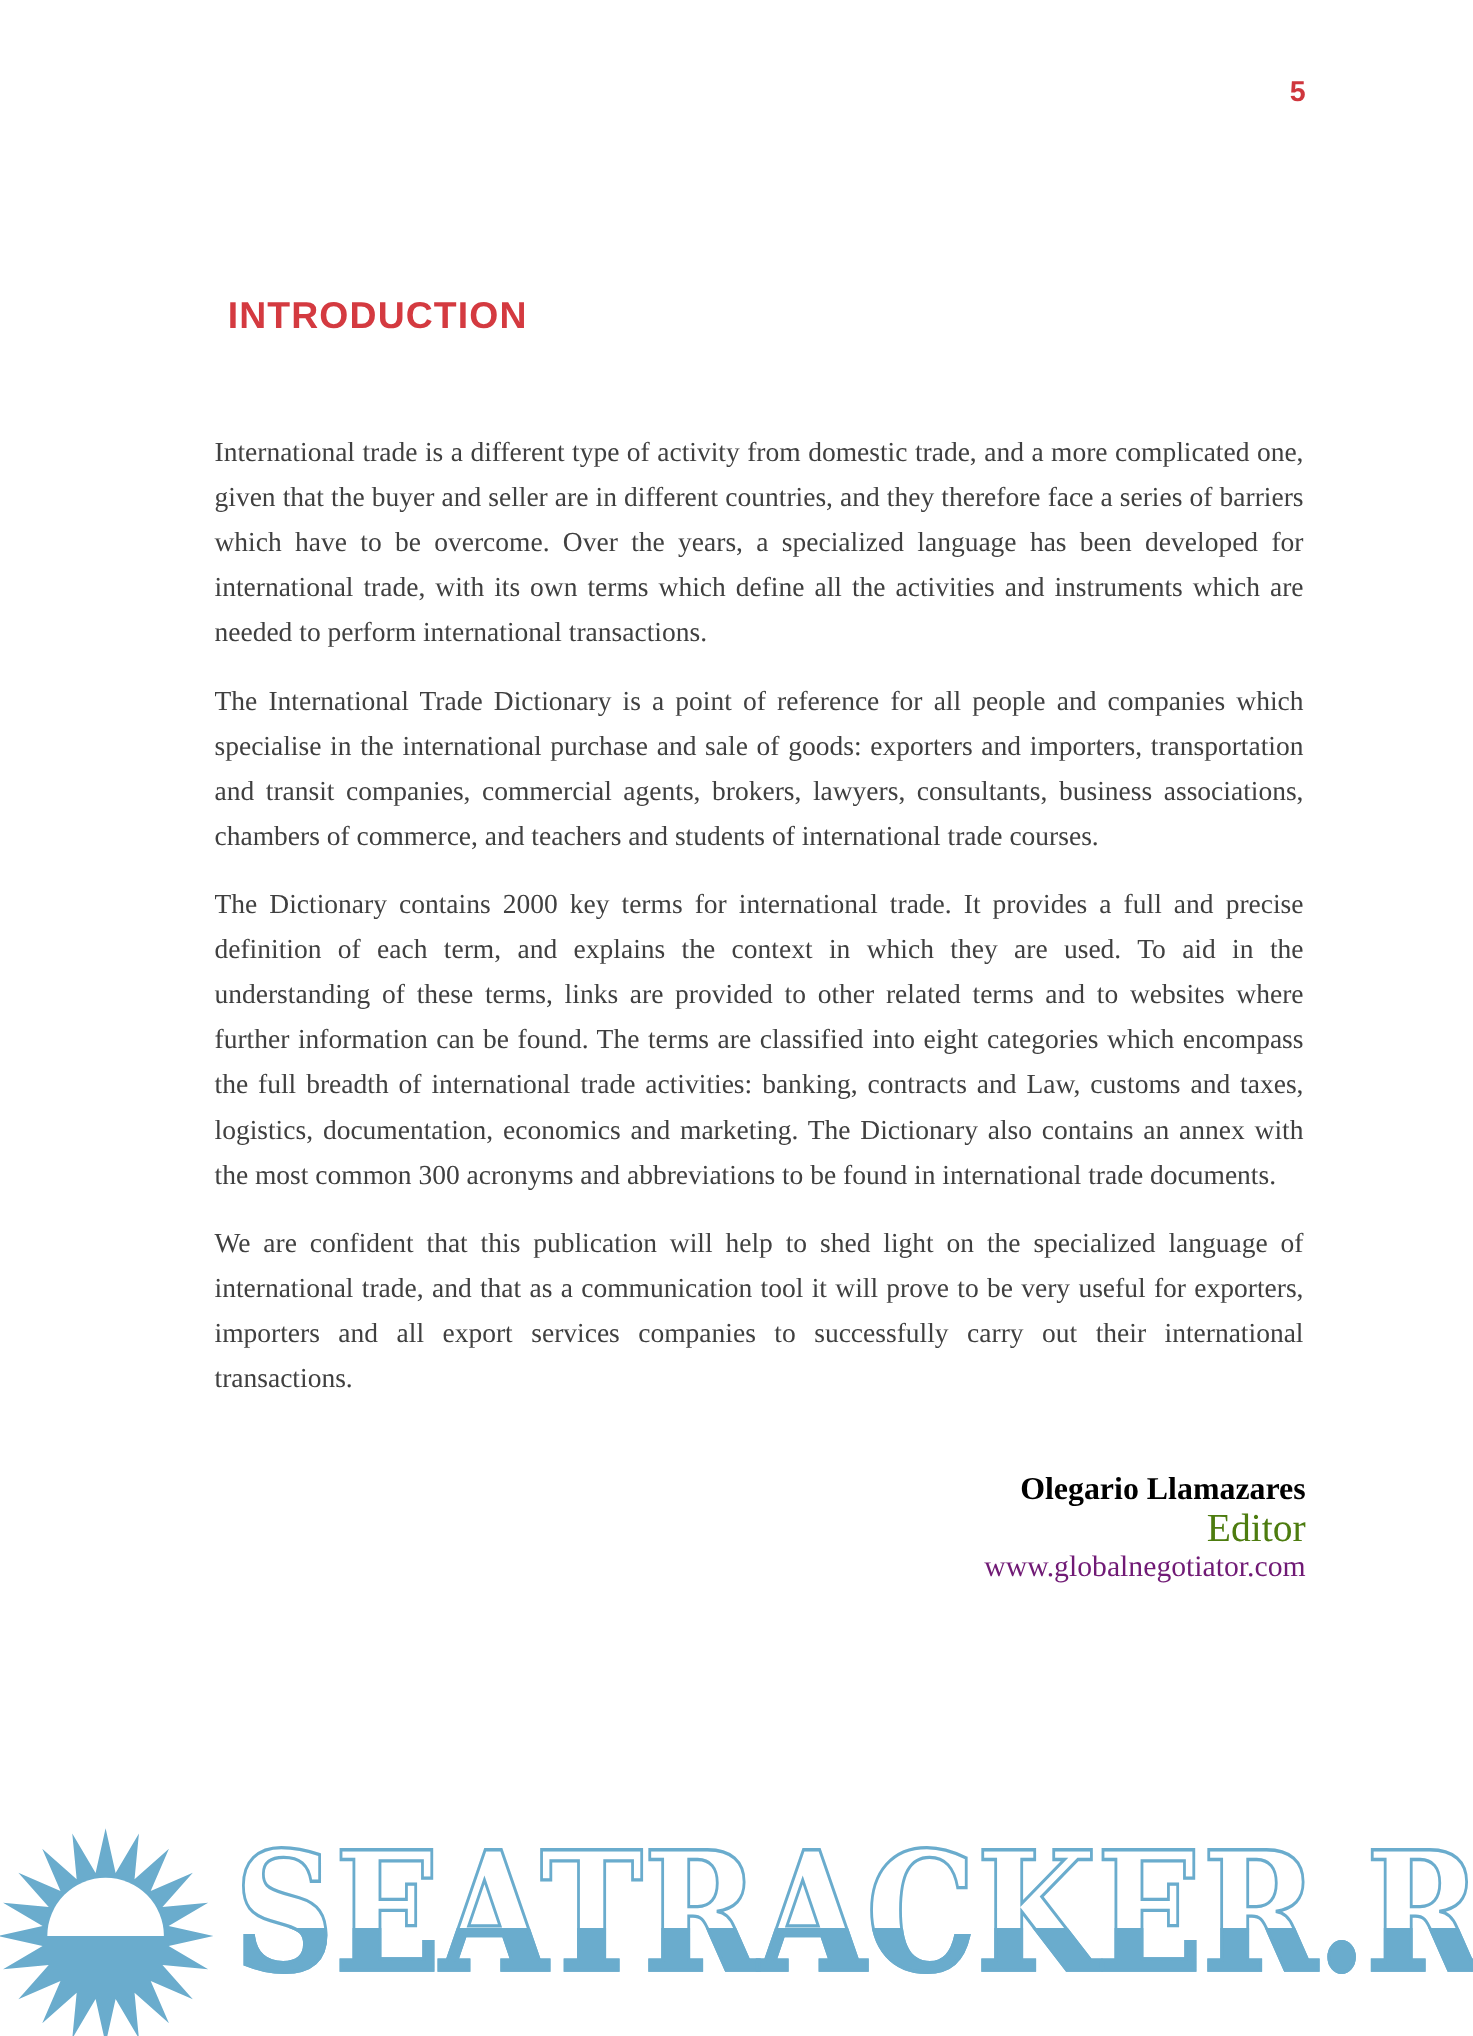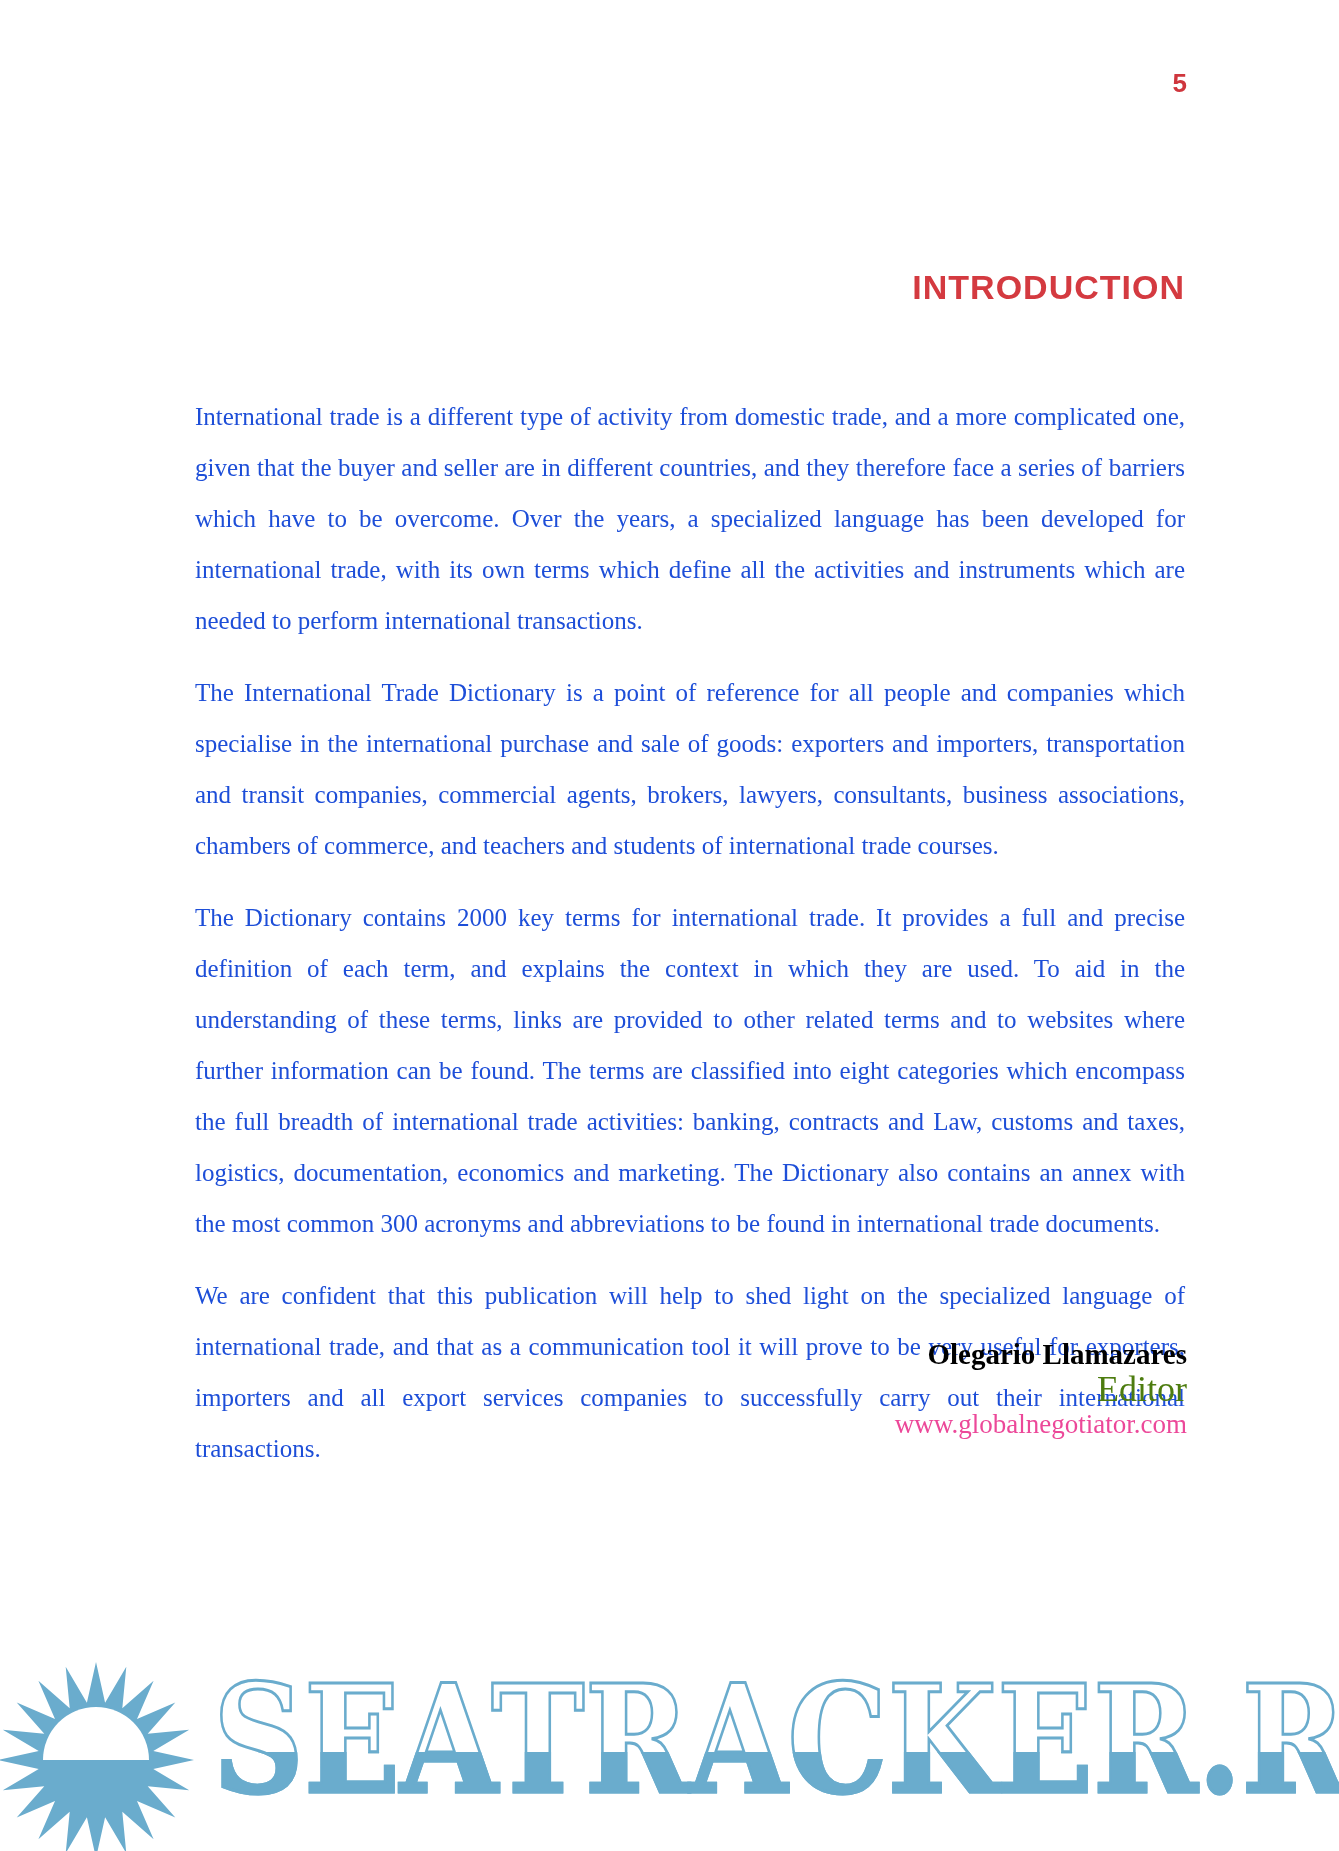--- a/index.html
+++ b/index.html
@@ -24,40 +24,40 @@
     font-family: "Liberation Sans", sans-serif;
     font-weight: bold;
     font-size: 26px;
     color: #cf363d;
   }
 
   
   .title {
     position: absolute;
     top: 268px;
-    left: 195px;
+    left: 207px;
     width: 990px;
     margin: 0;
-    text-align: right;
+    text-align: left;
     font-family: "Liberation Sans", sans-serif;
     font-weight: bold;
     font-size: 34px;
     letter-spacing: 1px;
     color: #d43a40;
   }
 
   
   .body-text {
     position: absolute;
     top: 391px;
     left: 195px;
     width: 990px;
     font-size: 25px;
-    line-height: 51px;
-    color: #1d4ed8;
+    line-height: 41px;
+    color: #404040;
     text-align: justify;
   }
   .body-text p {
     margin: 0 0 21px 0;
   }
 
   
   .author-block {
     position: absolute;
     top: 1337px;
@@ -69,21 +69,21 @@
     font-weight: bold;
     font-size: 29px;
     color: #000000;
   }
   .author-role {
     font-size: 36px;
     color: #4d7c0f;
   }
   .author-url {
     font-size: 27px;
-    color: #ec4899;
+    color: #701a75;
     text-decoration: none;
     display: block;
   }
 
   
   .watermark-sun {
     position: absolute;
     left: -4px;
     top: 1660px;
     width: 200px;

